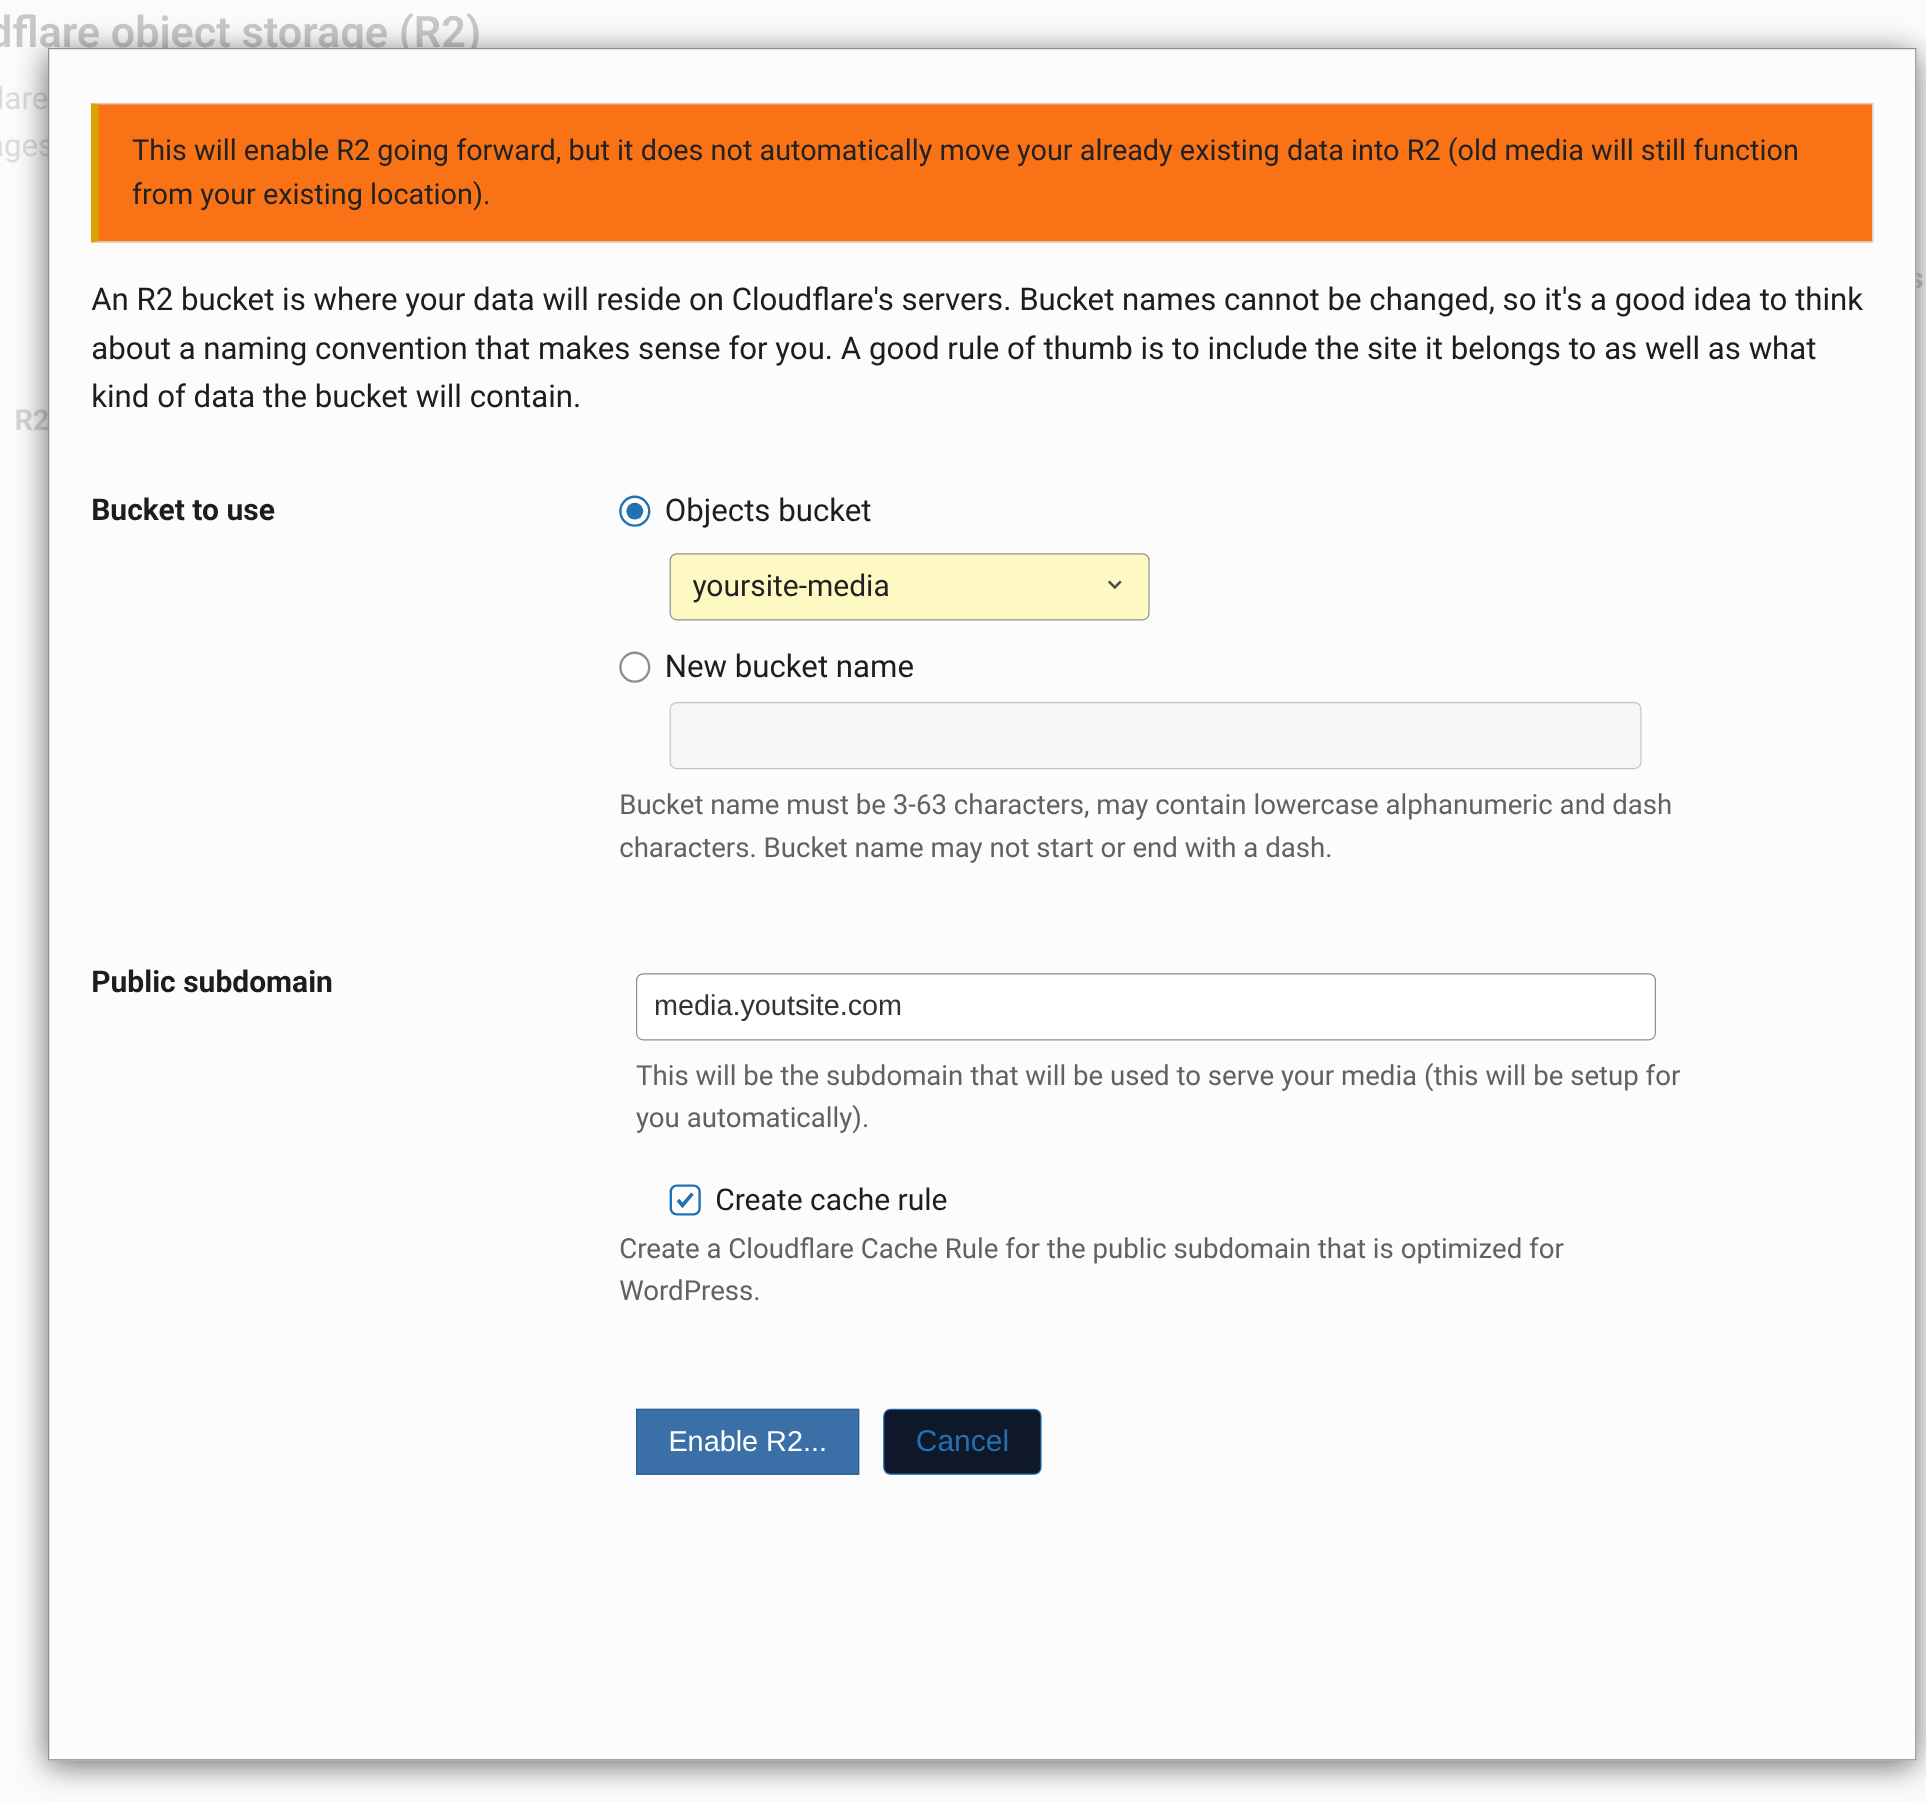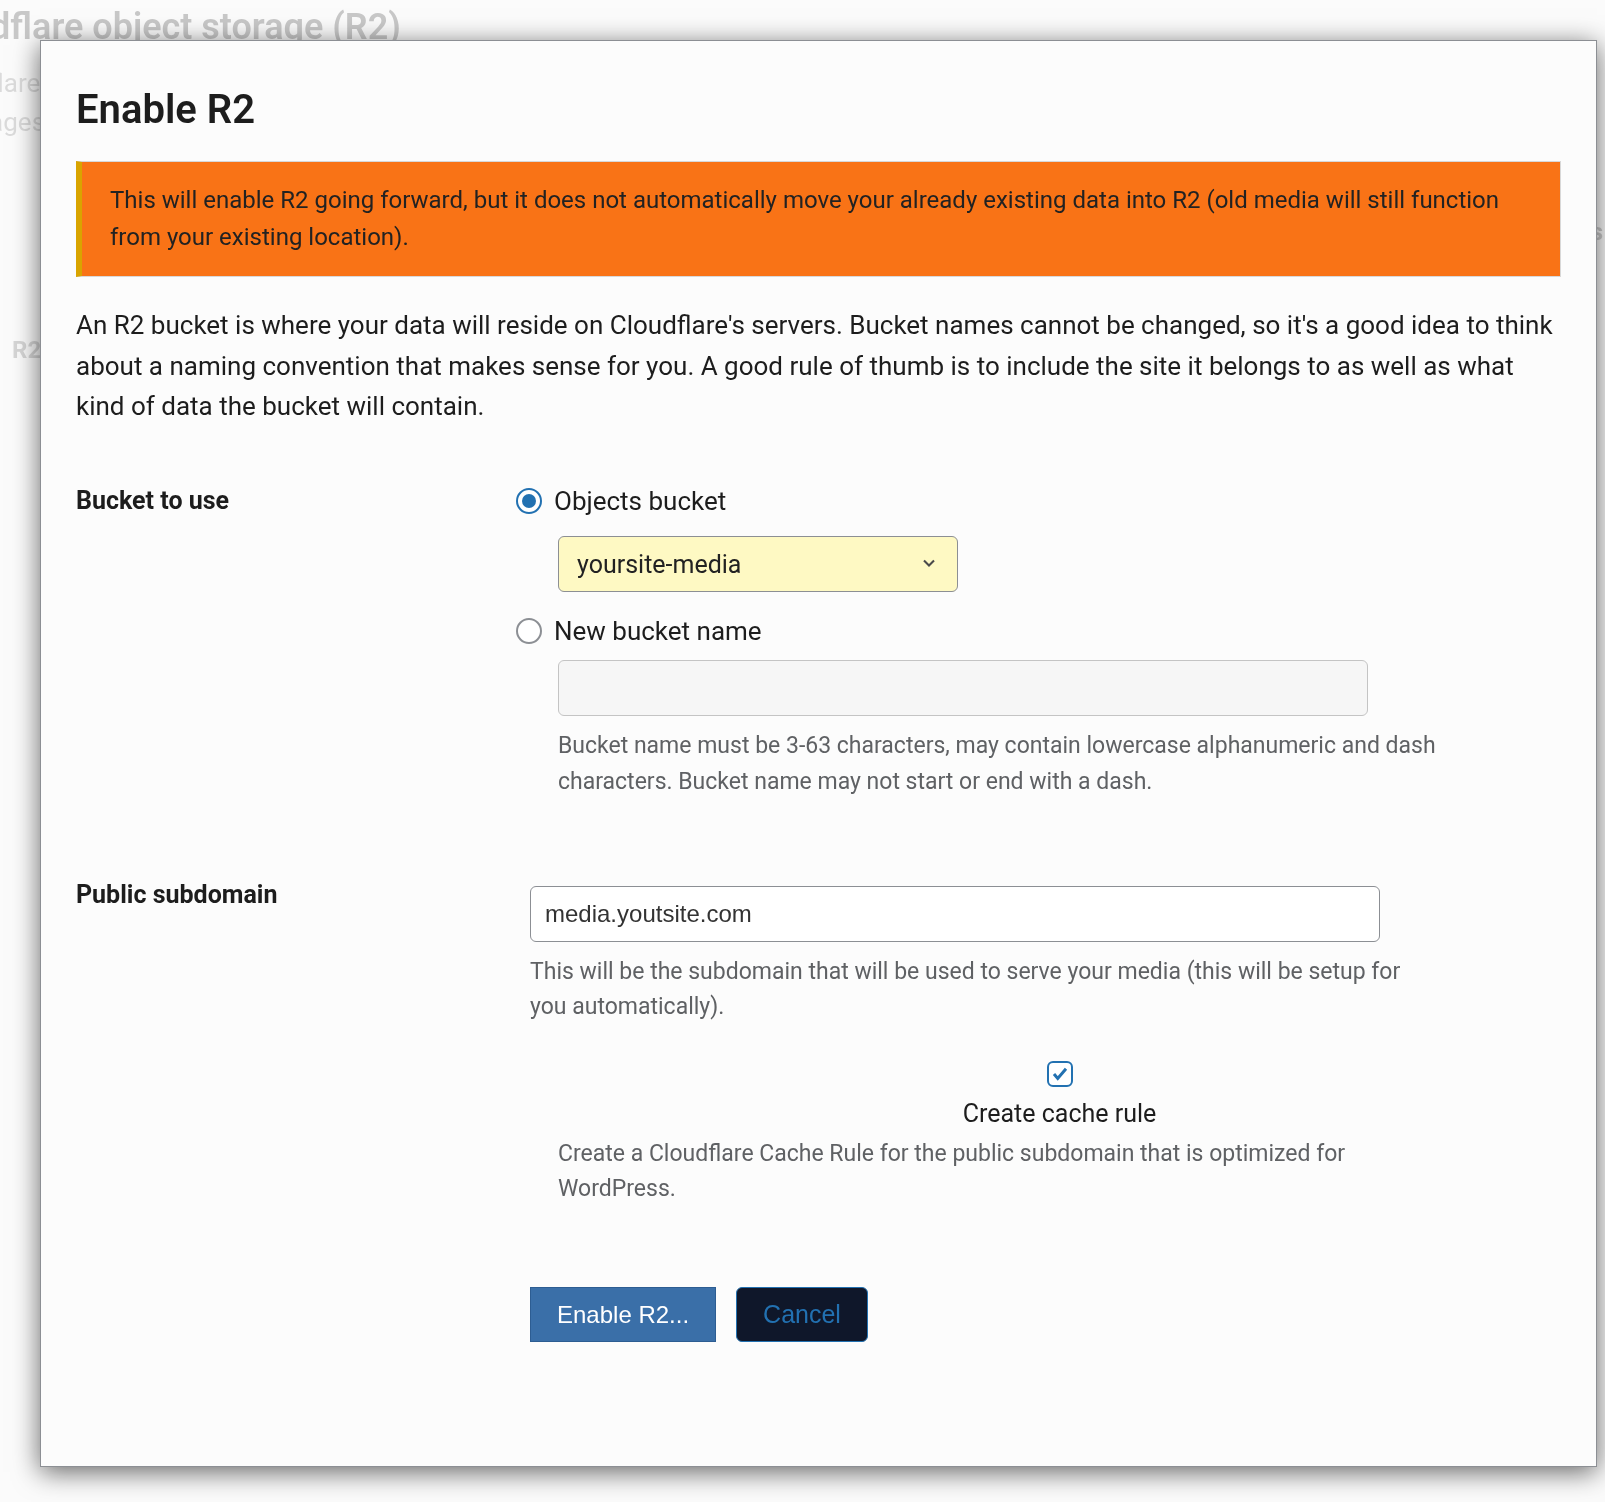--- a/index.html
+++ b/index.html
@@ -199,33 +199,31 @@
       background: #fff;
       border: 1px solid #8c8f94;
       width: 850px;
       margin-left: 14px;
     }
 
     .helper {
       font-size: 23px;
       color: #5f6164;
       line-height: 1.55;
-      margin-left: 42px;
       max-width: 890px;
     }
     .helper.noindent { margin-left: 14px; }
 
     .checkbox-row {
       display: flex;
       align-items: center;
       gap: 12px;
       font-size: 25px;
       color: #1d1d1d;
       margin: 36px 0 8px 42px;
-      flex-direction: column;
     }
     .checkbox {
       width: 26px;
       height: 26px;
       border-radius: 6px;
       border: 2px solid #2271b1;
       background: #fff;
       display: inline-flex;
       align-items: center;
       justify-content: center;
@@ -296,21 +294,20 @@
         <td>89</td>
         <td class="last" style="text-align:right;">32</td>
       </tr>
     </tbody>
   </table>
 </div>
 
 <div class="overlay"></div>
 
 <div class="dialog">
-  <h1 class="dialog-title">Enable R2</h1>
 
   <div class="notice">This will enable R2 going forward, but it does not automatically move your already existing data into R2 (old media will still function from your existing location).</div>
 
   <p class="intro-text">An R2 bucket is where your data will reside on Cloudflare's servers. Bucket names cannot be changed, so it's a good idea to think about a naming convention that makes sense for you. A good rule of thumb is to include the site it belongs to as well as what kind of data the bucket will contain.</p>
 
   <table class="form-table">
     <tbody>
         <tr>
       <th>Bucket to use</th>
       <td>

